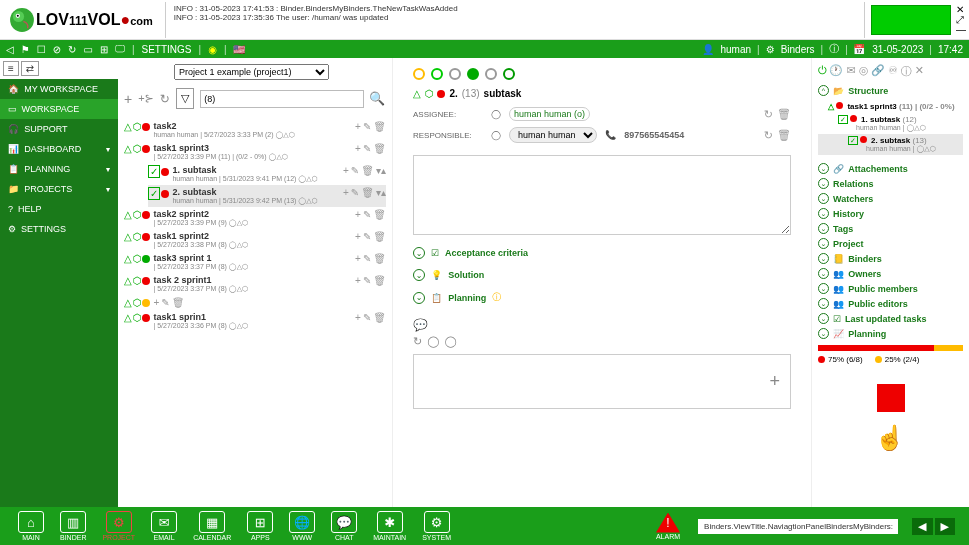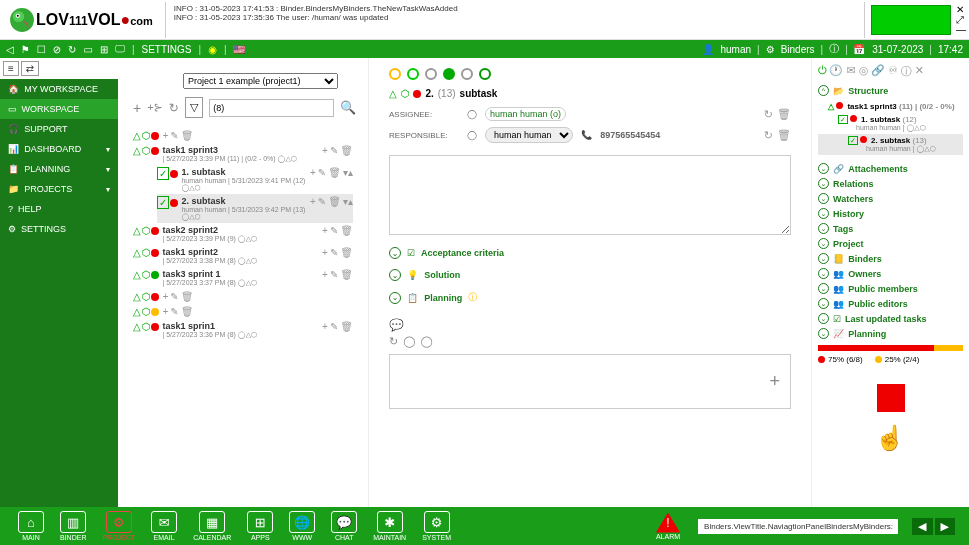--- a/index.html
+++ b/index.html
@@ -18,21 +18,21 @@
 .green-bar .right{margin-left:auto;display:flex;gap:6px;align-items:center}
 .pipe{opacity:.7}
 .main-area{display:flex;height:449px}
 .sidebar{width:118px;background:#1a7a1a;color:#fff;display:flex;flex-direction:column}
 .sb-top{background:#fff;padding:3px;display:flex;gap:2px}
 .sb-top span{border:1px solid #999;padding:1px 4px;font-size:10px;color:#333;cursor:pointer}
 .sb-item{padding:5px 8px;font-size:9px;display:flex;align-items:center;gap:5px;cursor:pointer}
 .sb-item.active{background:#29a329}
 .sb-item .chev{margin-left:auto;font-size:8px}
 .content{flex:1;display:flex;background:#fff}
-.task-col{width:251px;padding:15px;border-right:1px solid #eee}
+.task-col{width:275px;padding:6px;border-right:1px solid #eee}
 .project-sel{width:155px;height:16px;font-size:9px;margin-left:50px}
 .tc-tools{display:flex;align-items:center;gap:6px;margin-top:8px}
 .tc-tools .flt{border:1px solid #999;padding:3px 4px;font-size:11px}
 .tc-tools input{flex:1;height:18px;font-size:9px;padding:0 3px;border:1px solid #bbb}
 .task-list{margin-top:10px;font-size:9px}
 .task-row{display:flex;align-items:flex-start;padding:2px 0;gap:3px}
 .task-row .icons{display:flex;gap:1px;align-items:center;font-size:10px}
 .task-row .dot{width:8px;height:8px;border-radius:50%;display:inline-block}
 .task-row .dot.red{background:#e00}
 .task-row .dot.green{background:#0a0}
@@ -131,21 +131,21 @@
   <div class="right">
     <span>👤</span>
     <span>human</span>
     <span class="pipe">|</span>
     <span>⚙</span>
     <span>Binders</span>
     <span class="pipe">|</span>
     <span>ⓘ</span>
     <span class="pipe">|</span>
     <span>📅</span>
-    <span>31-07-2023</span>
+    <span>31-05-2023</span>
     <span class="pipe">|</span>
     <span>17:42</span>
   </div>
 </div>
 
 <div class="main-area">
   <div class="sidebar">
     <div class="sb-top">
       <span>≡</span>
       <span>⇄</span>
@@ -203,20 +203,24 @@
         <input value="(8)" style="">
         <span style="font-size:13px;color:#888">🔍</span>
       </div>
       <div class="task-list" id="task-list">
           <div class="task-row" style="margin-left: 0px;">
             <div class="icons">
               <span style="color:#0a0">△</span>
               <span style="color:#0a0">⬡</span>
               <span class="dot red"></span>
             </div>
+    <div class="task-body">
+              <div class="task-title"><b>task2</b></div>
+              <div class="task-meta">human human | 5/27/2023 3:33 PM (2) ◯△⬡</div>
+            </div>
     <div class="task-actions">
               <span>+</span>
               <span>✎</span>
               <span>🗑</span>
             </div>
           </div>
           <div class="task-row" style="margin-left: 0px;">
             <div class="icons">
               <span style="color:#0a0">△</span>
               <span style="color:#0a0">⬡</span>
@@ -310,20 +314,24 @@
               <span>+</span>
               <span>✎</span>
               <span>🗑</span>
             </div>
           </div>
           <div class="task-row" style="margin-left: 0px;">
             <div class="icons">
               <span style="color:#0a0">△</span>
               <span style="color:#0a0">⬡</span>
               <span class="dot red"></span>
+            </div>
+    <div class="task-body">
+              <div class="task-title"><b>task 2 sprint1</b></div>
+              <div class="task-meta">| 5/27/2023 3:37 PM (8) ◯△⬡</div>
             </div>
     <div class="task-actions">
               <span>+</span>
               <span>✎</span>
               <span>🗑</span>
             </div>
           </div>
           <div class="task-row" style="margin-left: 0px;">
             <div class="icons">
               <span style="color:#0a0">△</span>

